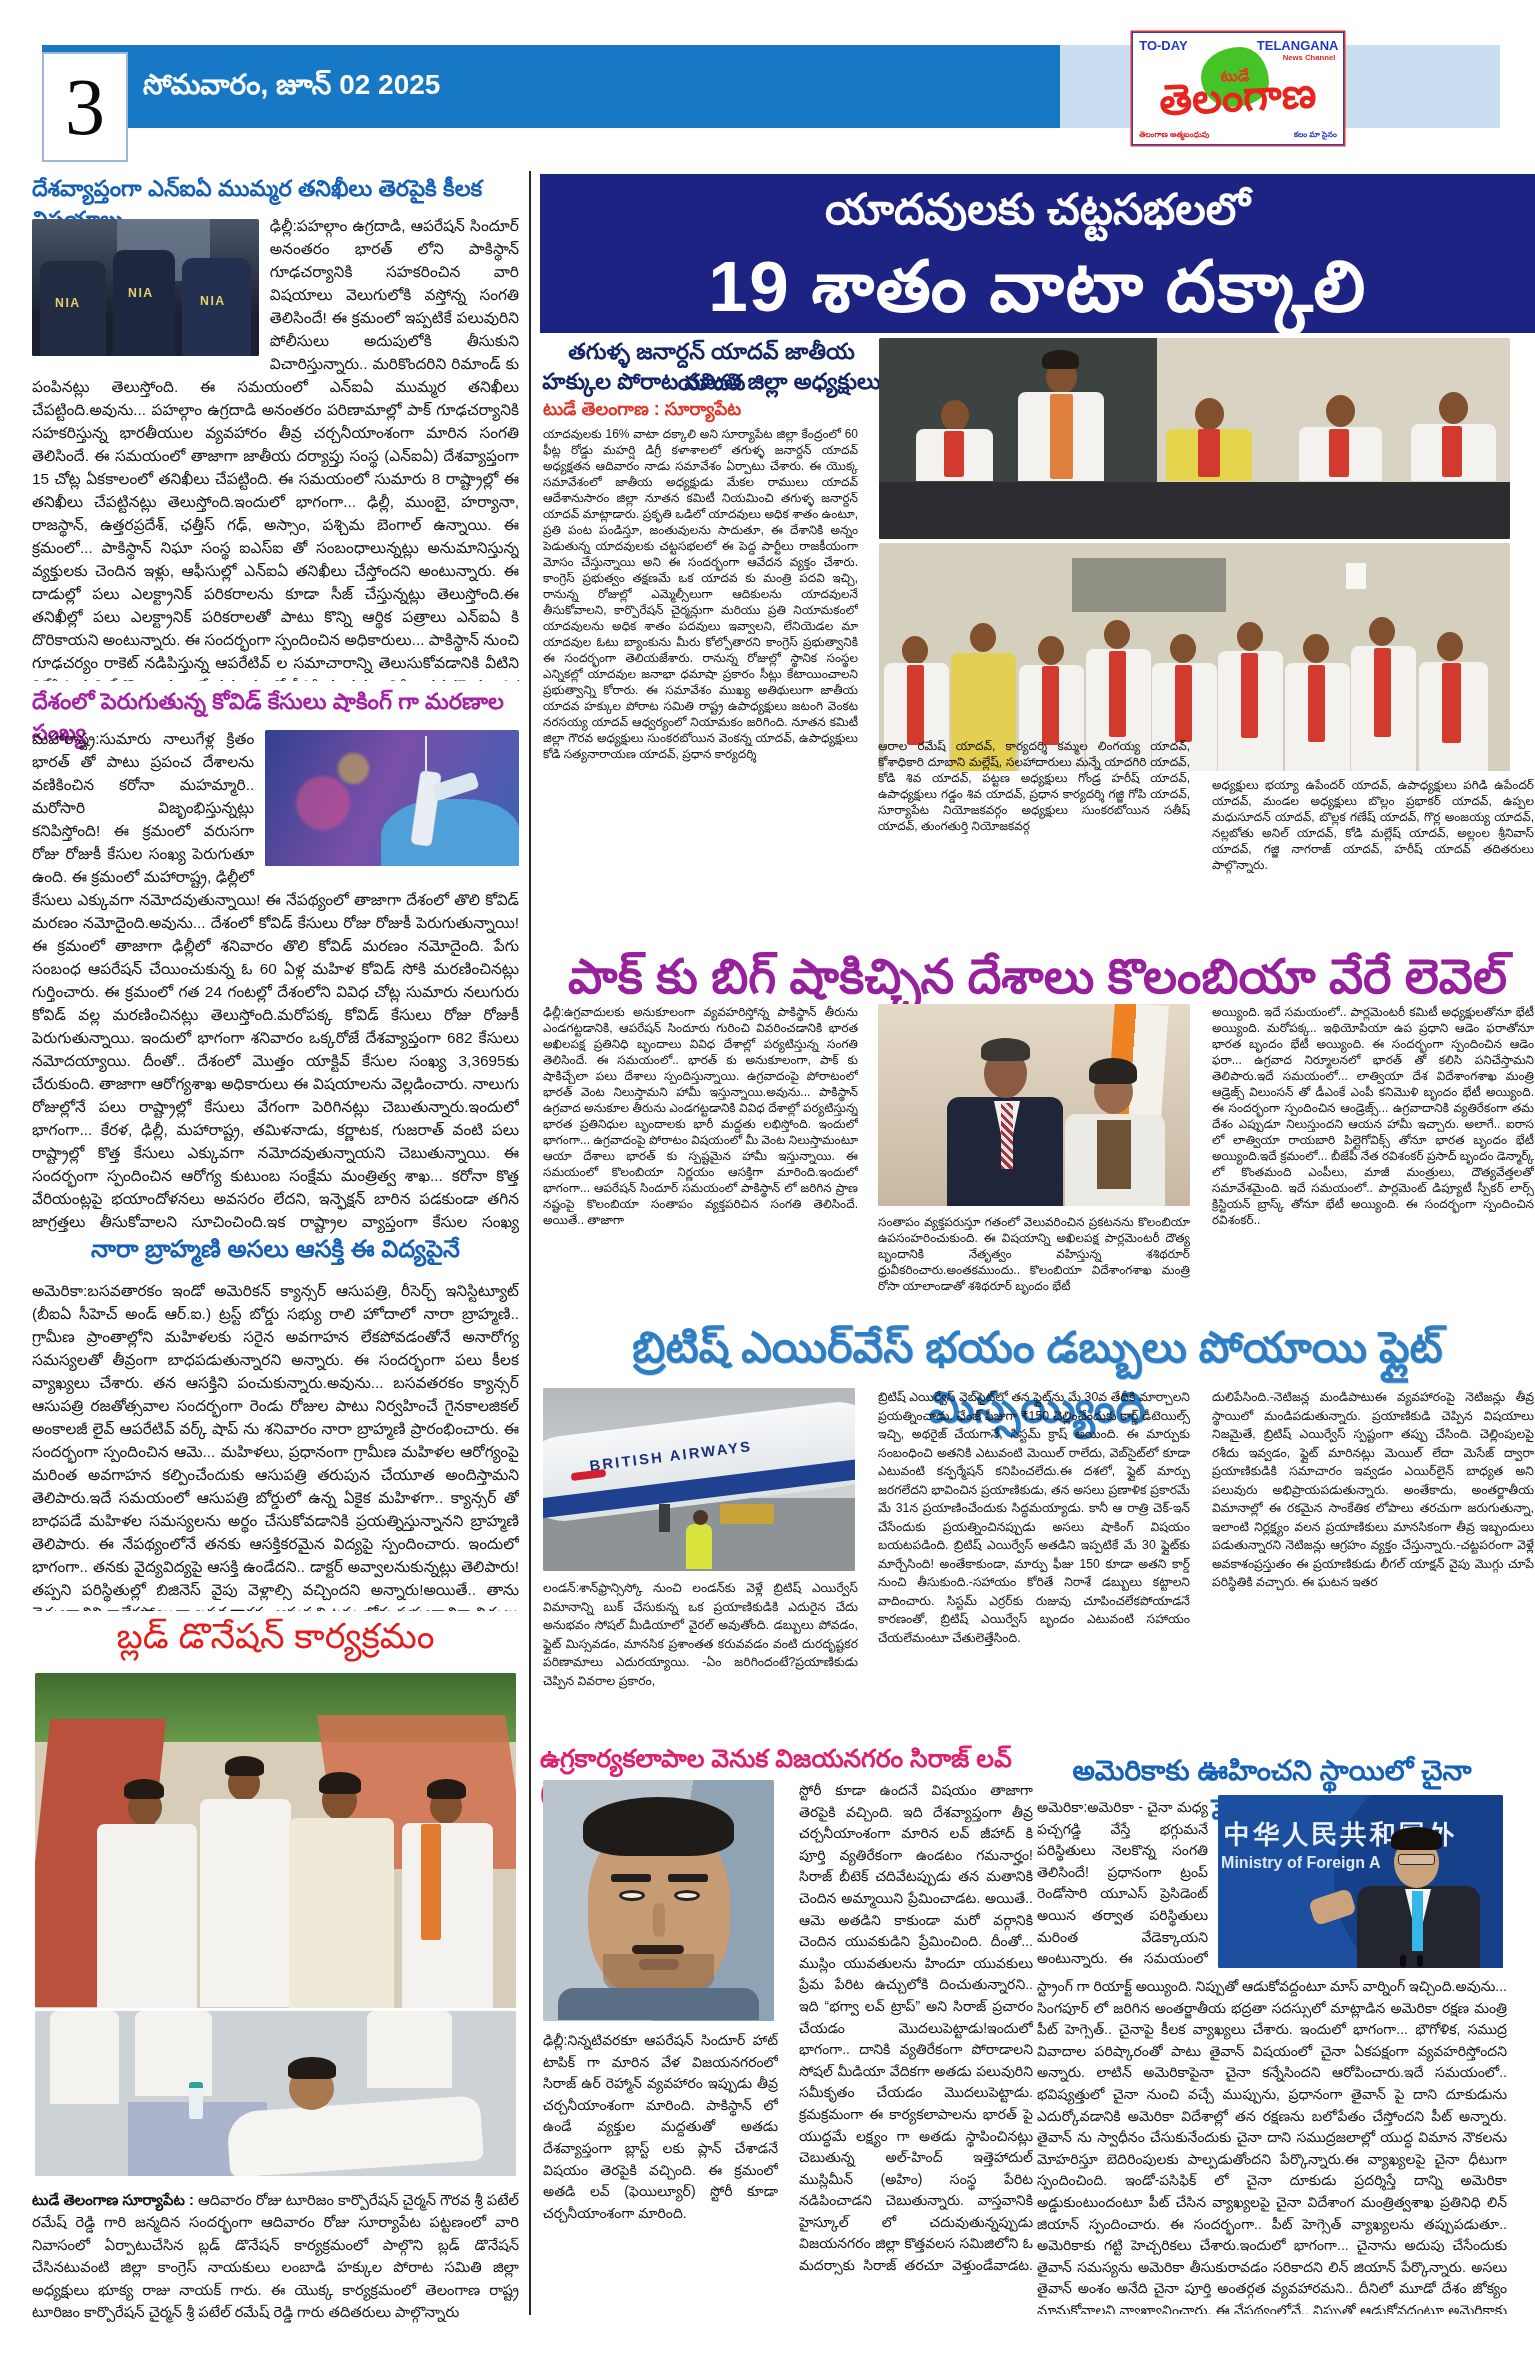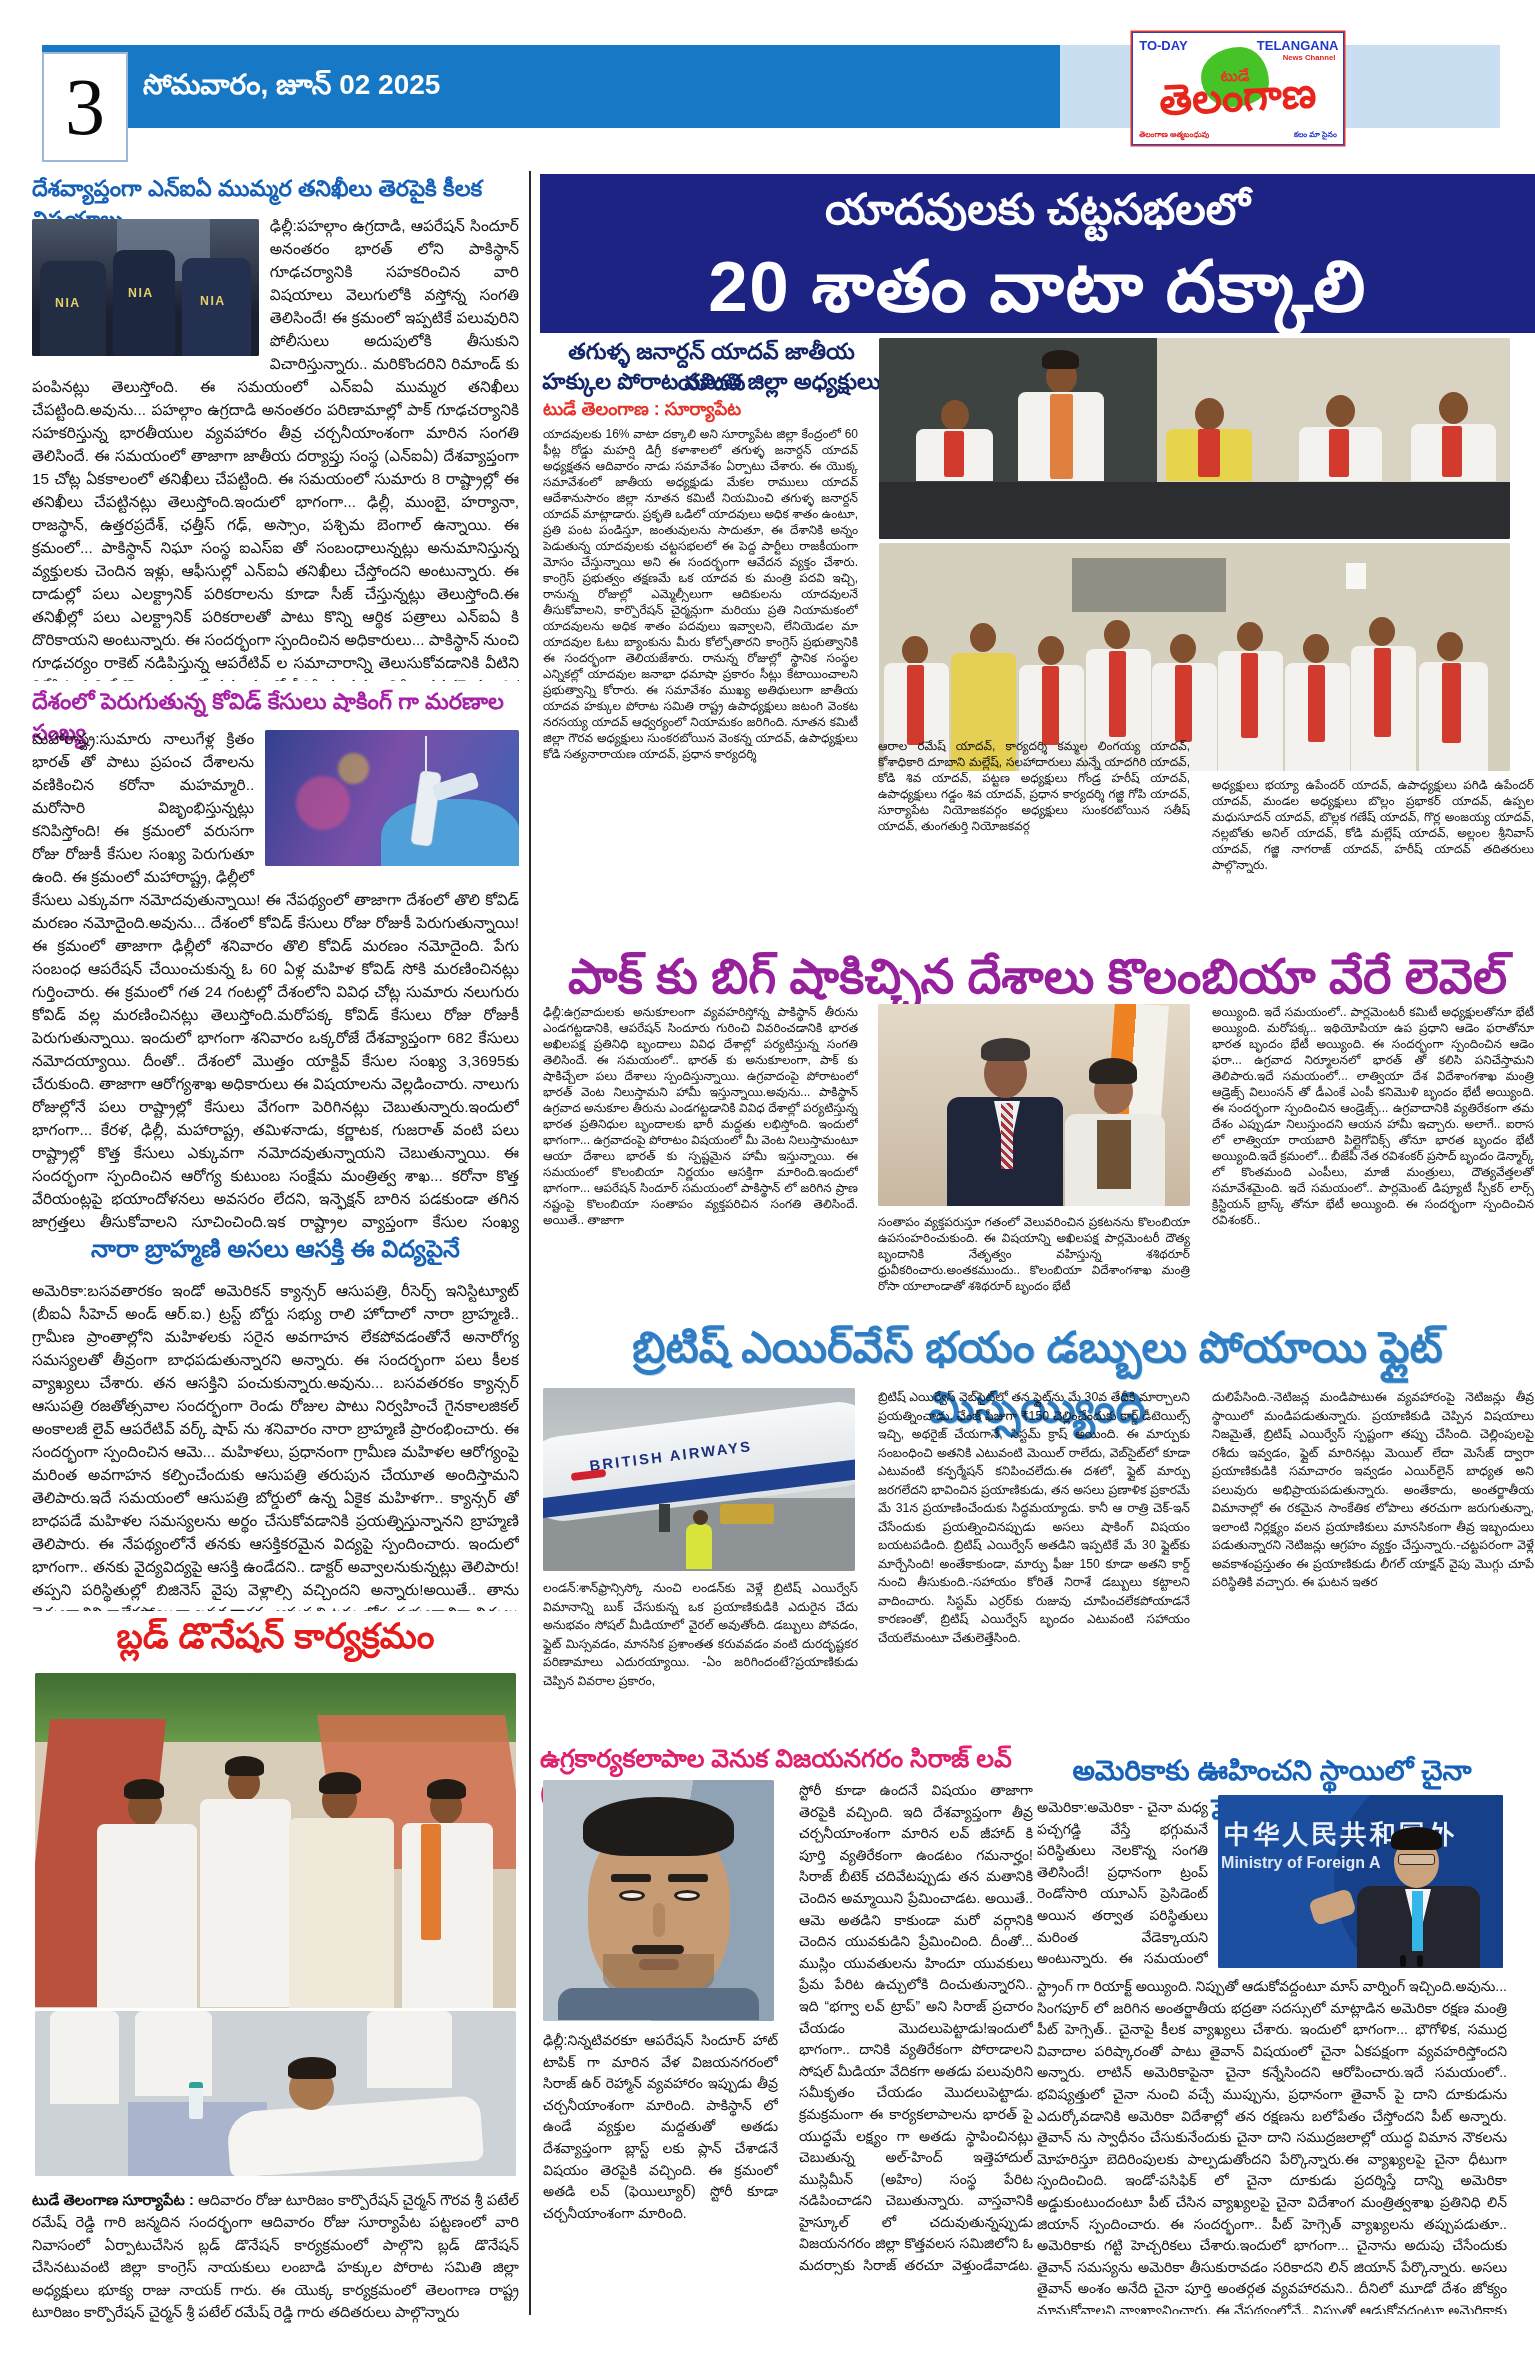--- a/index.html
+++ b/index.html
@@ -10,21 +10,21 @@
   .b{font-weight:bold;}
   .c{text-align:center;}
   
   .t-left{font-size:15.4px;line-height:23px;}
   .t-main{font-size:12px;line-height:16px;}
   .t-ba{font-size:12.3px;line-height:18.5px;}
   .t-big{font-size:14px;line-height:21.6px;}
   
   .hl-blue{color:#1560b8;font-weight:bold;}
   .hl-mag{color:#a822a8;font-weight:bold;}
-  .hl-red{color:#e41c1c;font-weight:bold;}
+  .hl-red{color:#e41c1c;font-weight:normal;}
   .hl-purple{color:#97209c;font-weight:bold;margin-top:16px;}
   .hl-steel{color:#2f7dc3;font-weight:bold;text-shadow:0.8px 0.8px 0 #bcd6ea;}
   .hl-pink{color:#e0206e;font-weight:bold;}
   .ph{position:absolute;overflow:hidden;border-radius:1.5px;}
   .fig-head{position:absolute;border-radius:50%;background:#80502f;}
   .fig-hair{position:absolute;border-radius:50% 50% 20% 20%;background:#221a14;}
   .shirt{position:absolute;background:#f3f2ee;border-radius:7.7px 7.7px 0 0;}
   .scarf{position:absolute;background:#d13a2c;border-radius:2.3px;}
   .navybox{background:#1d2383;color:#fff;}
 </style>
@@ -113,21 +113,21 @@
     <div class="fig-head" style="left:254px;top:56px;width:45px;height:43px;background:#a9784f;"></div>
     <div class="fig-hair" style="left:253px;top:46px;width:48px;height:21.6px;"></div>
   </div>
   <div class="abs jt" style="left:32px;top:2189px;width:487px;height:171px;font-size:14.7px;line-height:22.4px;">
     <span class="b">టుడే తెలంగాణ సూర్యాపేట :</span>
     <span>ఆదివారం రోజు టూరిజం కార్పొరేషన్ చైర్మన్ గౌరవ శ్రీ పటేల్ రమేష్ రెడ్డి గారి జన్మదిన సందర్భంగా ఆదివారం రోజు సూర్యాపేట పట్టణంలో వారి నివాసంలో ఏర్పాటుచేసిన బ్లడ్ డొనేషన్ కార్యక్రమంలో పాల్గొని బ్లడ్ డొనేషన్ చేసినటువంటి జిల్లా కాంగ్రెస్ నాయకులు లంబాడి హక్కుల పోరాట సమితి జిల్లా అధ్యక్షులు భూక్య రాజు నాయక్ గారు. ఈ యొక్క కార్యక్రమంలో తెలంగాణ రాష్ట్ర టూరిజం కార్పొరేషన్ చైర్మన్ శ్రీ పటేల్ రమేష్ రెడ్డి గారు తదితరులు పాల్గొన్నారు</span>
   </div>
 
   <div class="abs navybox" style="left:540px;top:174px;width:995px;height:159px;">
     <div class="c b" style="font-size:43px;margin-top:10.8px;text-align:center;">యాదవులకు చట్టసభలలో</div>
-    <div class="c b" style="font-size:71px;margin-top:1.5px;letter-spacing:1.5px;">20 శాతం వాటా దక్కాలి</div>
+    <div class="c b" style="font-size:71px;margin-top:1.5px;letter-spacing:1.5px;">19 శాతం వాటా దక్కాలి</div>
   </div>
   <div class="abs c b" style="left:540px;top:339px;width:343px;font-size:22.4px;color:#13266b;">తగుళ్ళ జనార్దన్ యాదవ్ జాతీయ యాదవ</div>
   <div class="abs c b" style="left:540px;top:369px;width:343px;font-size:22.4px;color:#13266b;">హక్కుల పోరాట సమితి జిల్లా అధ్యక్షులు</div>
   <div class="abs b" style="left:543px;top:399px;font-size:18px;color:#e53529;">టుడే తెలంగాణ : సూర్యాపేట</div>
   <div class="abs jt t-main" style="left:543px;top:426px;width:315px;height:532px;">యాదవులకు 16% వాటా దక్కాలి అని సూర్యాపేట జిల్లా కేంద్రంలో 60 ఫీట్ల రోడ్డు మహర్షి డిగ్రీ కళాశాలలో తగుళ్ళ జనార్దన్ యాదవ్ అధ్యక్షతన ఆదివారం నాడు సమావేశం ఏర్పాటు చేశారు. ఈ యొక్క సమావేశంలో జాతీయ అధ్యక్షుడు మేకల రాములు యాదవ్ ఆదేశానుసారం జిల్లా నూతన కమిటీ నియమించి తగుళ్ళ జనార్దన్ యాదవ్ మాట్లాడారు. ప్రకృతి ఒడిలో యాదవులు అధిక శాతం ఉంటూ, ప్రతి పంట పండిస్తూ, జంతువులను సాదుతూ, ఈ దేశానికి అన్నం పెడుతున్న యాదవులకు చట్టసభలలో ఈ పెద్ద పార్టీలు రాజకీయంగా మోసం చేస్తున్నాయి అని ఈ సందర్భంగా ఆవేదన వ్యక్తం చేశారు. కాంగ్రెస్ ప్రభుత్వం తక్షణమే ఒక యాదవ కు మంత్రి పదవి ఇచ్చి, రానున్న రోజుల్లో ఎమ్మెల్సీలుగా ఆదికులను యాదవులనే తీసుకోవాలని, కార్పొరేషన్ చైర్మన్లుగా మరియు ప్రతి నియామకంలో యాదవులను అధిక శాతం పదవులు ఇవ్వాలని, లేనియెడల మా యాదవుల ఓటు బ్యాంకును మీరు కోల్పోతారని కాంగ్రెస్ ప్రభుత్వానికి ఈ సందర్భంగా తెలియజేశారు. రానున్న రోజుల్లో స్థానిక సంస్థల ఎన్నికల్లో యాదవుల జనాభా ధమాషా ప్రకారం సీట్లు కేటాయించాలని ప్రభుత్వాన్ని కోరారు. ఈ సమావేశం ముఖ్య అతిథులుగా జాతీయ యాదవ హక్కుల పోరాట సమితి రాష్ట్ర ఉపాధ్యక్షులు జటంగి వెంకట నరసయ్య యాదవ్ ఆధ్వర్యంలో నియామకం జరిగింది. నూతన కమిటీ జిల్లా గౌరవ అధ్యక్షులు సుంకరబోయిన వెంకన్న యాదవ్, ఉపాధ్యక్షులు కోడి సత్యనారాయణ యాదవ్, ప్రధాన కార్యదర్శి</div>
 
   <div class="ph" style="left:879px;top:338px;width:631px;height:201px;background:linear-gradient(90deg,#3c4340 44%,#d9d3c3 44%);">
     <div class="abs" style="left:0;bottom:0;width:631px;height:57px;background:#2c2d30;"></div>
     <div class="fig-head" style="left:167px;top:21.6px;width:31px;height:34px;"></div>
     <div class="fig-hair" style="left:163px;top:12.3px;width:37px;height:18.5px;"></div>

